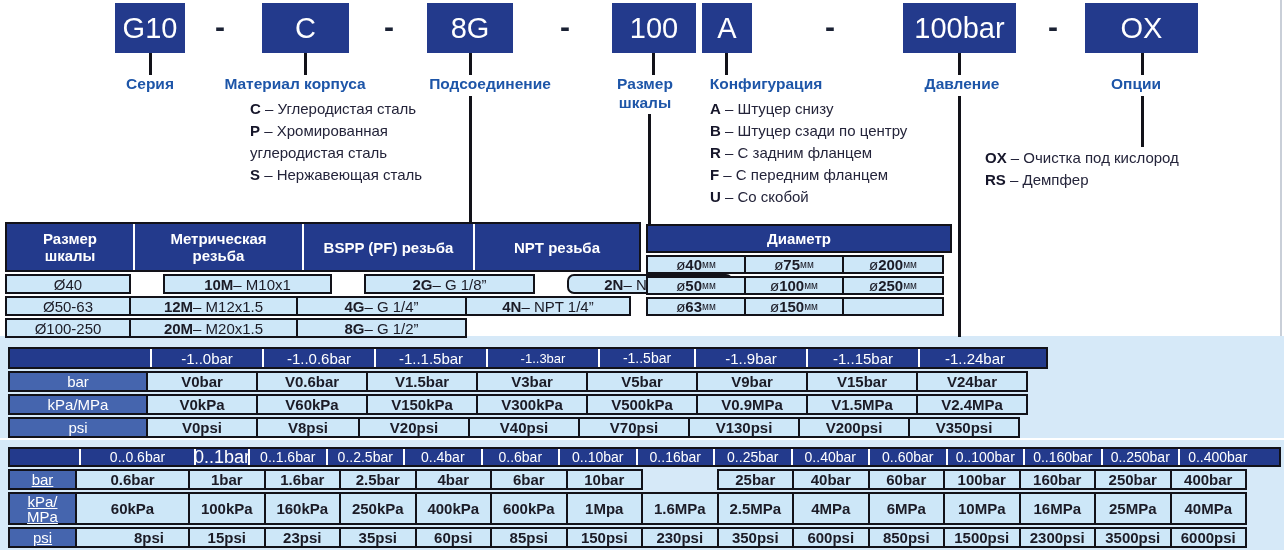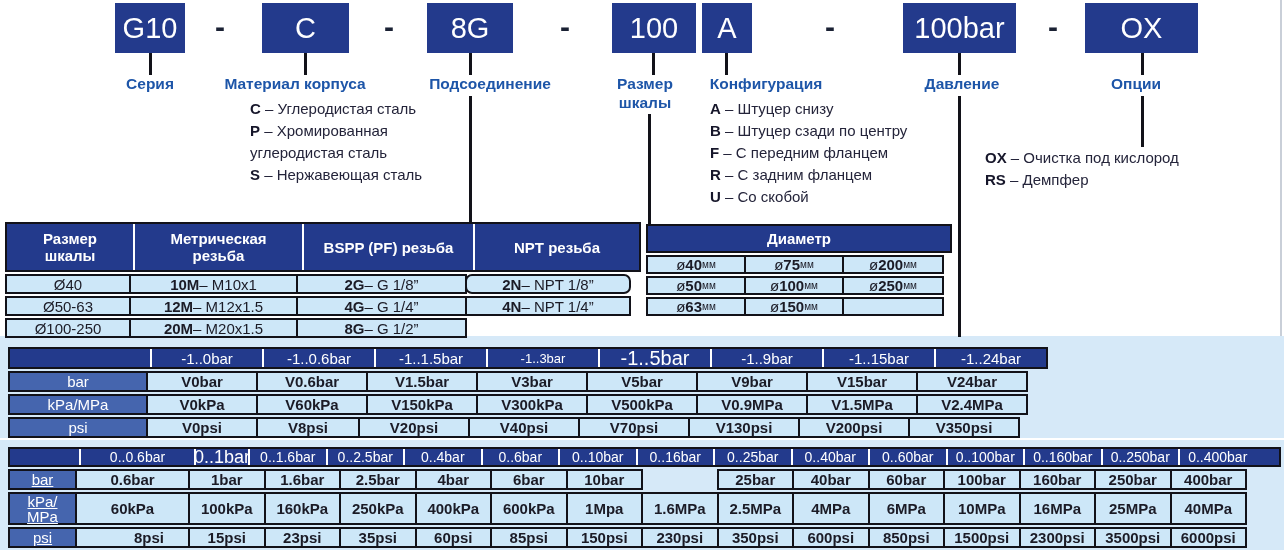--- a/index.html
+++ b/index.html
@@ -69,22 +69,22 @@
     <div class="vline" style="left: 652px; top: 53px; width: 2.5px; height: 22px;"></div>
     <div class="toplabel" style="left: 645px;">Размер
 шкалы</div>
     <div class="vline" style="left: 648px; top: 114px; width: 2.5px; height: 111px;"></div>
     <div class="codebox" style="left: 702px; top: 3px; width: 50px; height: 50px;">A</div>
     <div class="vline" style="left: 725px; top: 53px; width: 2.5px; height: 22px;"></div>
     <div class="toplabel" style="left: 766px;">Конфигурация</div>
     <div class="ilist" style="left: 710px; top: 98px; width: 260px;">
       <div><b>A</b> – Штуцер снизу</div>
       <div><b>B</b> – Штуцер сзади по центру</div>
+      <div><b>R</b> – С задним фланцем</div>
       <div><b>F</b> – С передним фланцем</div>
-      <div><b>R</b> – С задним фланцем</div>
       <div><b>U</b> – Со скобой</div>
     </div>
     <div class="codebox" style="left: 903px; top: 3px; width: 113px; height: 50px;">100bar</div>
     <div class="vline" style="left: 958px; top: 53px; width: 2.5px; height: 22px;"></div>
     <div class="toplabel" style="left: 962px;">Давление</div>
     <div class="vline" style="left: 958px; top: 96px; width: 2.5px; height: 241px;"></div>
     <div class="codebox" style="left: 1085px; top: 3px; width: 113px; height: 50px;">OX</div>
     <div class="vline" style="left: 1141px; top: 53px; width: 2.5px; height: 22px;"></div>
     <div class="toplabel" style="left: 1136px;">Опции</div>
     <div class="vline" style="left: 1141px; top: 96px; width: 2.5px; height: 51px;"></div>
@@ -99,21 +99,21 @@
     <div class="dash" style="left: 1040px; top: 11px; width: 26px; height: 32px;">-</div>
     <div class="pageedge" style="left: 1280px; top: 0px; width: 1.5px; height: 336px;"></div>
     <div class="trow hrow" style="left: 5px; top: 222px; width: 636px; height: 50px;">
       <div class="hcell bold" style="width: 126px;">Размер
 шкалы</div>
       <div class="hcell bold sep" style="width: 169px;">Метрическая
 резьба</div>
       <div class="hcell bold sep" style="width: 171px;">BSPP (PF) резьба</div>
       <div class="hcell bold sep" style="width: 166px;">NPT резьба</div>
     </div>
-    <div class="trow" style="left: 5px; top: 274px; height: 20px;">
+    <div class="trow" style="left: 5px; top: 274px; height: 20px; gap: 34px;">
       <div class="dcell" style="width: 126px; height: 20px;">Ø40</div>
       <div class="dcell collapse" style="width: 169px; height: 20px;"><b>10M</b> – M10x1</div>
       <div class="dcell collapse" style="width: 171px; height: 20px;"><b>2G</b> – G 1/8”</div>
       <div class="dcell collapse" style="width: 166px; height: 20px; border-radius: 7px;"><b>2N</b> – NPT 1/8”</div>
     </div>
     <div class="trow" style="left: 5px; top: 296px; height: 20px;">
       <div class="dcell" style="width: 126px; height: 20px;">Ø50-63</div>
       <div class="dcell collapse" style="width: 169px; height: 20px;"><b>12M</b> – M12x1.5</div>
       <div class="dcell collapse" style="width: 171px; height: 20px;"><b>4G</b> – G 1/4”</div>
       <div class="dcell collapse" style="width: 166px; height: 20px;"><b>4N</b> – NPT 1/4”</div>
@@ -140,21 +140,21 @@
       <div class="dcell" style="width: 100px; height: 19px;">ø<b>63</b><span class="small-unit">мм</span></div>
       <div class="dcell collapse" style="width: 100px; height: 19px;">ø<b>150</b><span class="small-unit">мм</span></div>
       <div class="dcell collapse" style="width: 102px; height: 19px;"></div>
     </div>
     <div class="trow hrow" style="left: 8px; top: 347px; width: 1040px; height: 22px;">
       <div class="hcell" style="width: 140px;"></div>
       <div class="hcell sep" style="width: 112px; font-size: 15px;">-1..0bar</div>
       <div class="hcell sep" style="width: 112px; font-size: 15px;">-1..0.6bar</div>
       <div class="hcell sep" style="width: 112px; font-size: 15px;">-1..1.5bar</div>
       <div class="hcell sep" style="width: 112px; font-size: 13px;">-1..3bar</div>
-      <div class="hcell sep" style="width: 112px; font-size: 20px;">-1..5bar</div>
+      <div class="hcell sep" style="width: 96px; font-size: 14px;">-1..5bar</div>
       <div class="hcell sep" style="width: 112px; font-size: 15px;">-1..9bar</div>
       <div class="hcell sep" style="width: 112px; font-size: 15px;">-1..15bar</div>
       <div class="hcell sep" style="width: 112px; font-size: 15px;">-1..24bar</div>
     </div>
     <div class="trow" style="left: 8px; top: 371px; height: 21px;">
       <div class="dcell rowlabel" style="width: 140px; height: 21px;">bar</div>
       <div class="dcell collapse valcell" style="width: 112px; height: 21px;">V0bar</div>
       <div class="dcell collapse valcell" style="width: 112px; height: 21px;">V0.6bar</div>
       <div class="dcell collapse valcell" style="width: 112px; height: 21px;">V1.5bar</div>
       <div class="dcell collapse valcell" style="width: 112px; height: 21px;">V3bar</div>

